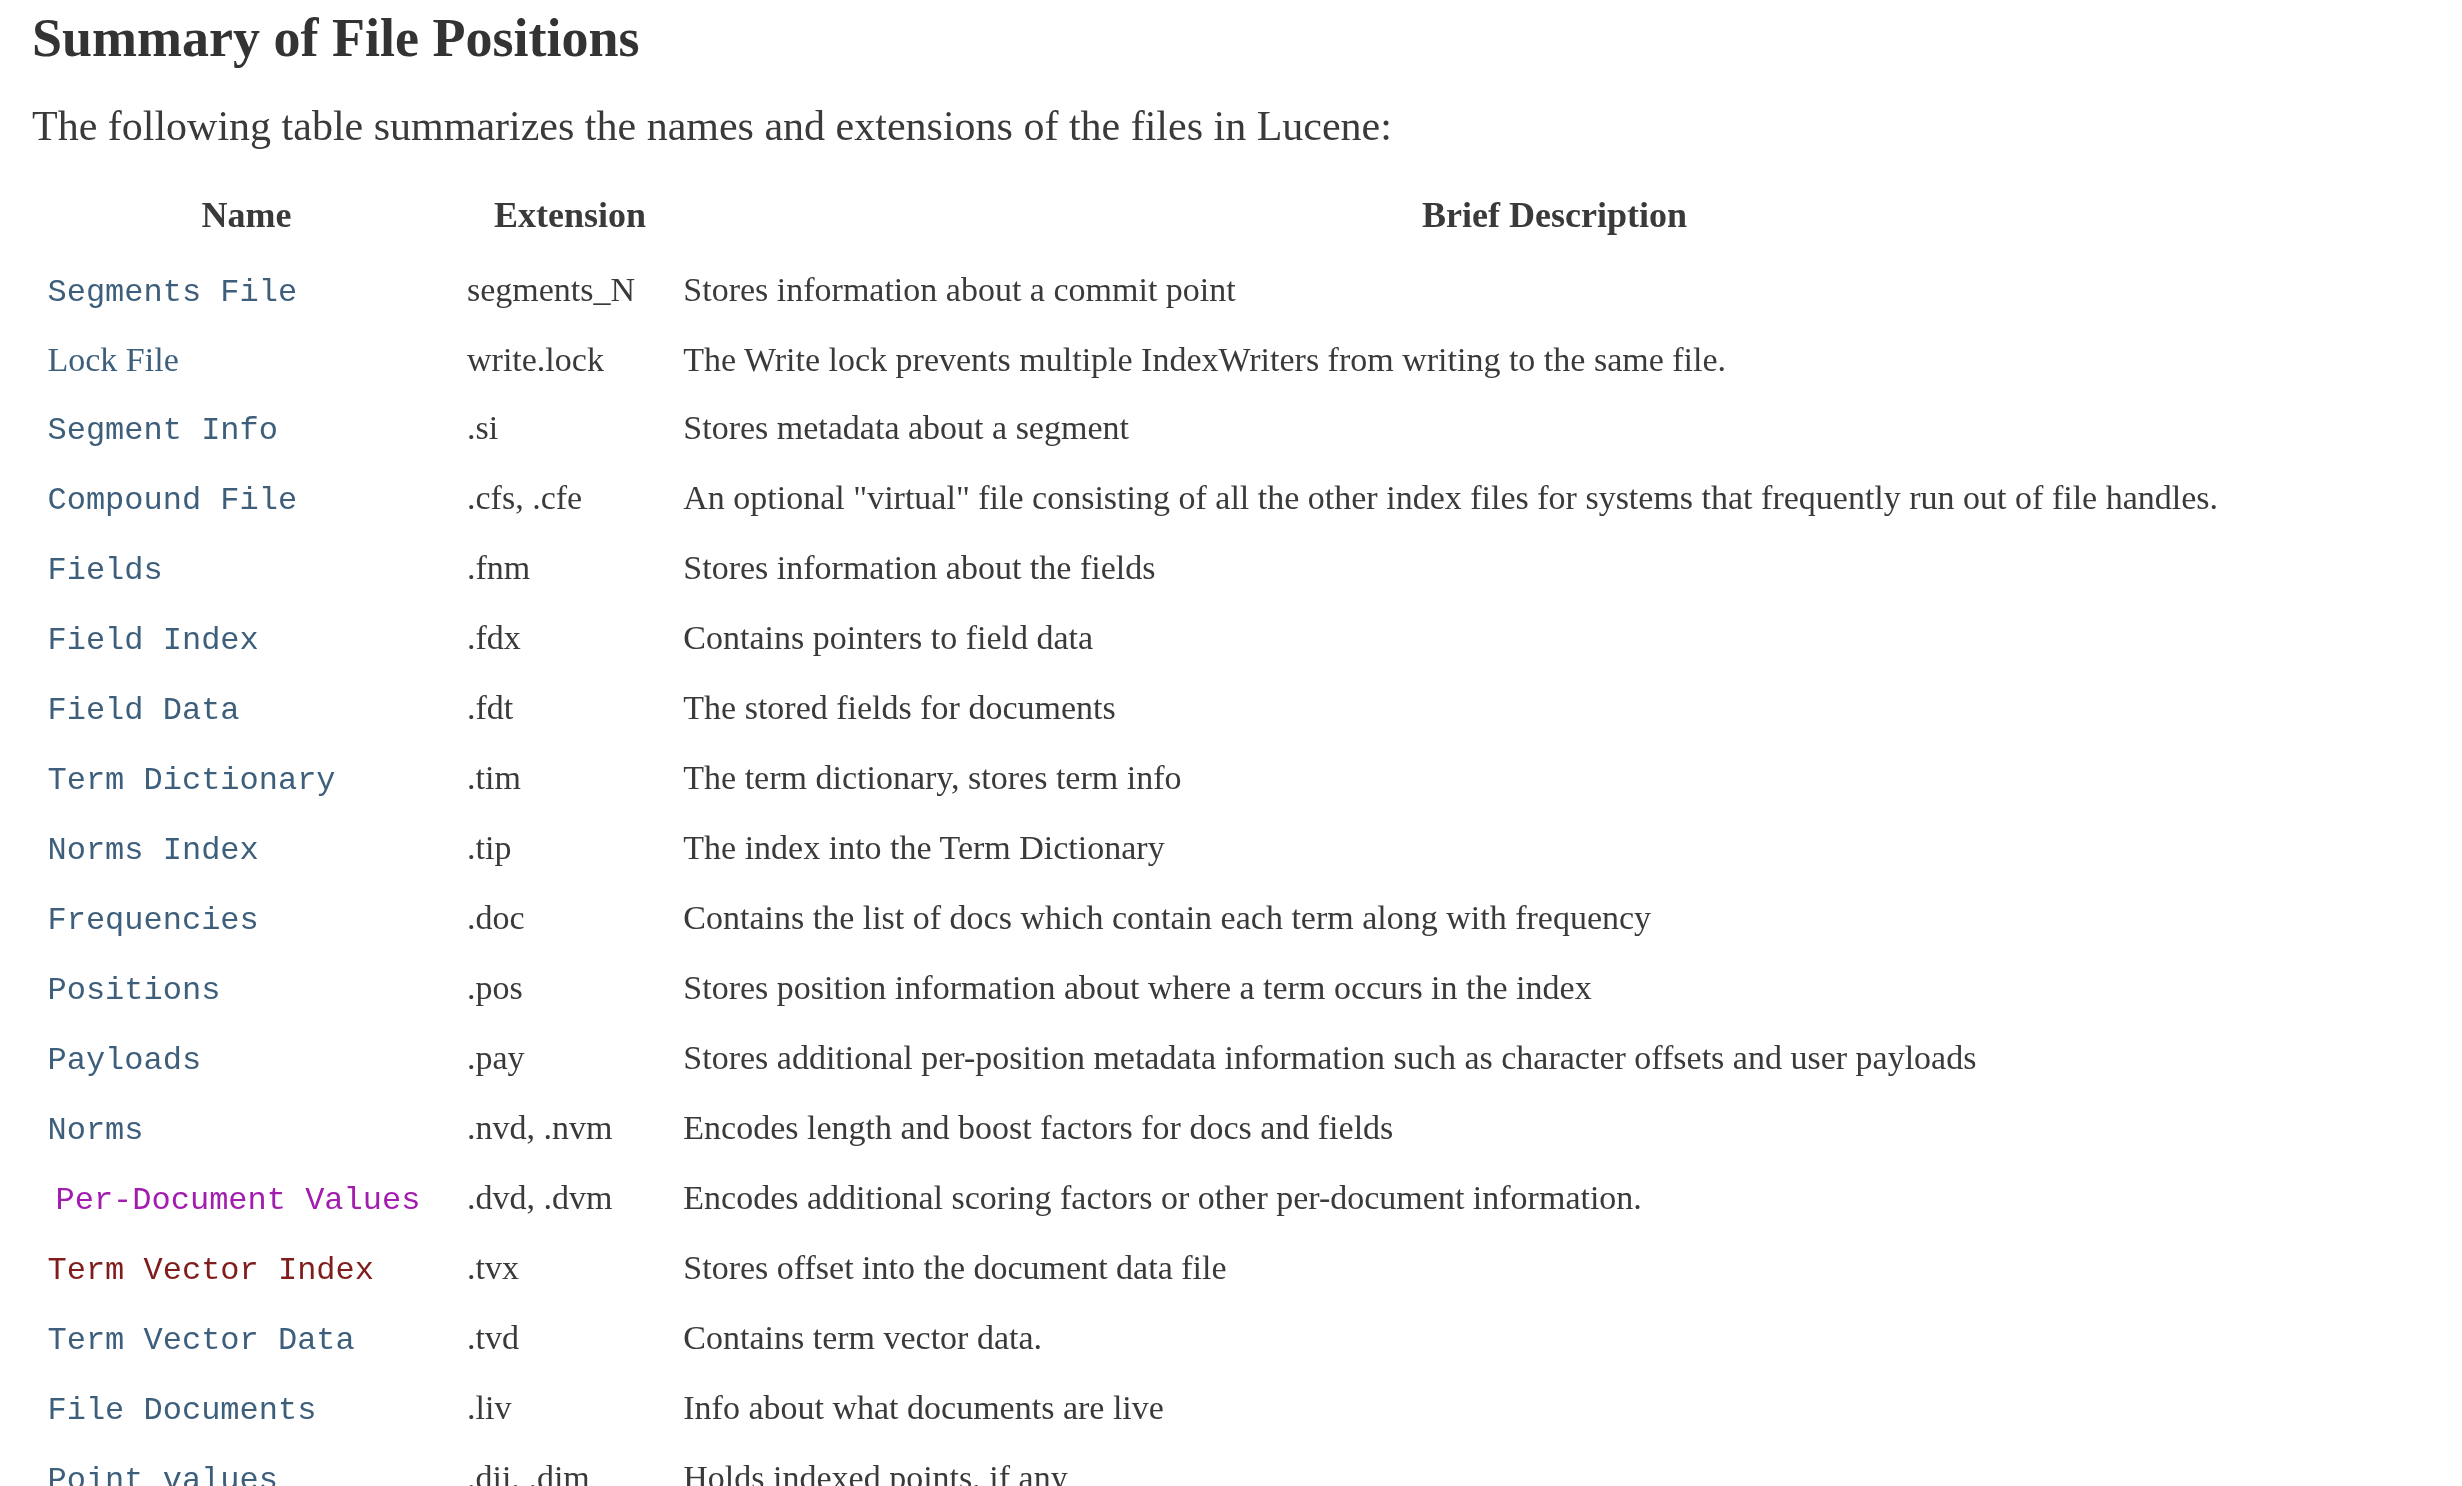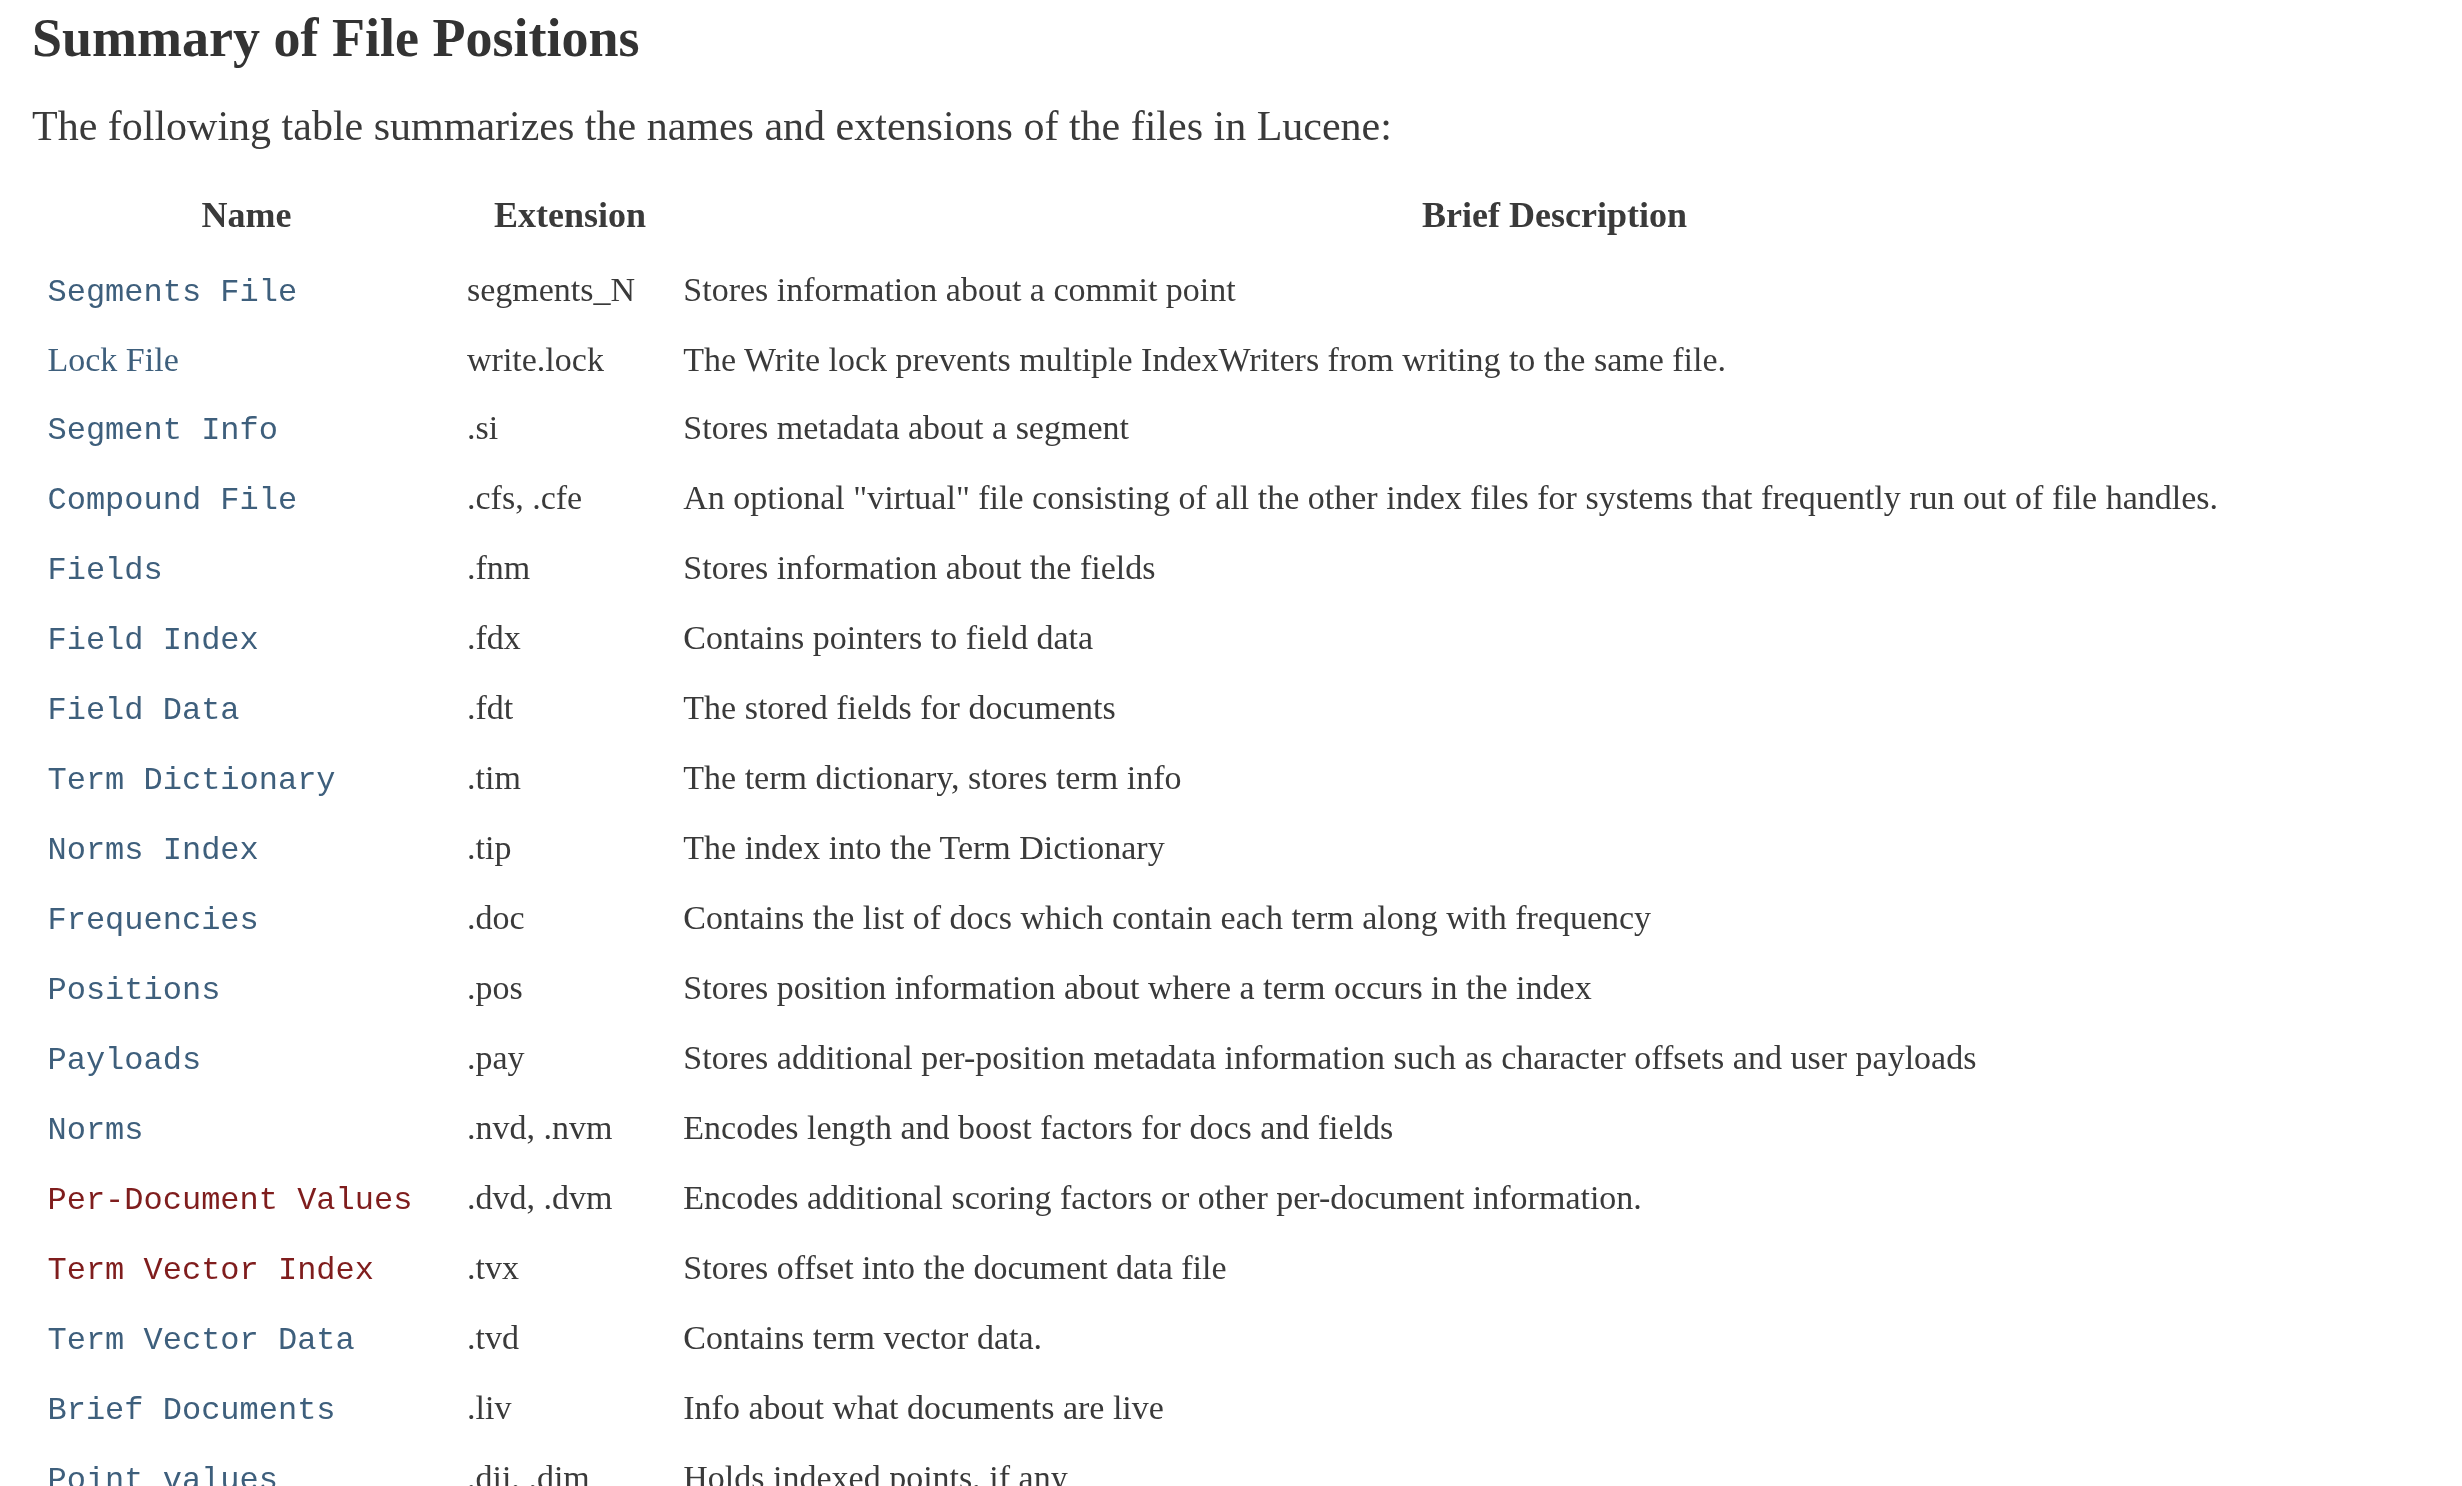--- a/index.html
+++ b/index.html
@@ -173,42 +173,42 @@
   </tr>
       <tr>
     <td class="cell-name">
       <a class="file-link" href="#" style="color: rgb(62, 95, 124);">Norms</a>
     </td>
     <td class="cell-ext">.nvd, .nvm</td>
     <td class="cell-desc">Encodes length and boost factors for docs and fields</td>
   </tr>
       <tr>
     <td class="cell-name">
-      <a class="file-link" href="#" style="color: #7f1d1d;">Per-Document Values</a>
+      <a class="file-link" href="#" style="color: #a21caf; margin-left: 8px;">Per-Document Values</a>
     </td>
     <td class="cell-ext">.dvd, .dvm</td>
     <td class="cell-desc">Encodes additional scoring factors or other per-document information.</td>
   </tr>
       <tr>
     <td class="cell-name">
       <a class="file-link" href="#" style="color: #7f1d1d; text-align: right;">Term Vector Index</a>
     </td>
     <td class="cell-ext">.tvx</td>
     <td class="cell-desc">Stores offset into the document data file</td>
   </tr>
       <tr>
     <td class="cell-name">
       <a class="file-link" href="#" style="color: rgb(62, 95, 124);">Term Vector Data</a>
     </td>
     <td class="cell-ext">.tvd</td>
     <td class="cell-desc">Contains term vector data.</td>
   </tr>
       <tr>
     <td class="cell-name">
-      <a class="file-link" href="#" style="color: rgb(62, 95, 124);">Brief Documents</a>
+      <a class="file-link" href="#" style="color: rgb(62, 95, 124);">File Documents</a>
     </td>
     <td class="cell-ext">.liv</td>
     <td class="cell-desc">Info about what documents are live</td>
   </tr>
       <tr>
     <td class="cell-name">
       <a class="file-link" href="#" style="color: rgb(62, 95, 124);">Point values</a>
     </td>
     <td class="cell-ext">.dii, .dim</td>
     <td class="cell-desc">Holds indexed points, if any</td>

